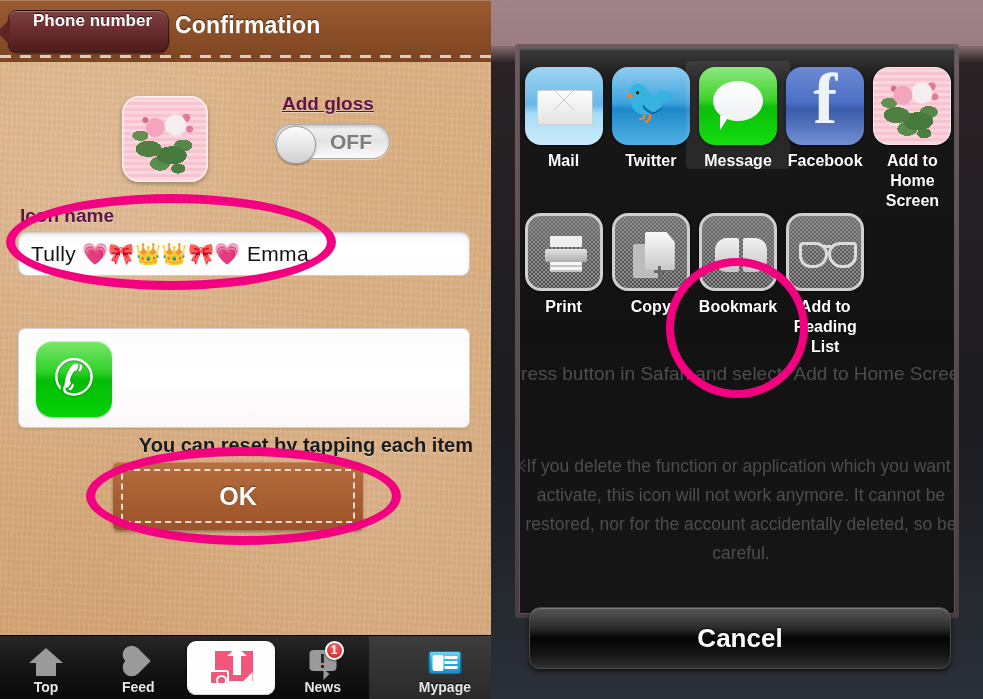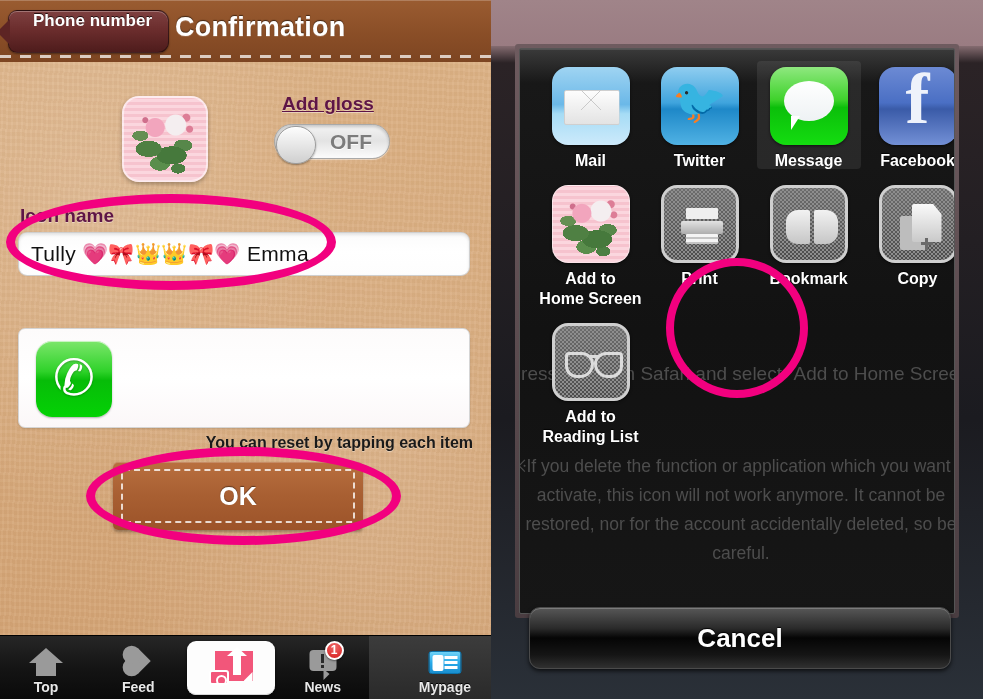--- a/index.html
+++ b/index.html
@@ -47,21 +47,21 @@
     color:#fff; font-weight:bold; font-size:17px;
     text-shadow:0 -1px 0 rgba(0,0,0,.7);
   }
   .back-btn:before{
     content:""; position:absolute; left:-12px; top:50%; transform:translateY(-50%);
     width:0;height:0; border-top:13px solid transparent; border-bottom:13px solid transparent;
     border-right:13px solid #5d2424;
   }
   .lp-title{
     position:absolute; left:175px; top:12px; color:#fff;
-    font-size:27px; font-weight:bold; letter-spacing:.2px;
+    font-size:23px; font-weight:bold; letter-spacing:.2px;
     text-shadow:0 -1px 1px rgba(0,0,0,.55), 0 1px 0 rgba(255,255,255,.15);
   }
 
   
   .app-icon{
     position:absolute; left:122px; top:96px; width:86px; height:86px;
     border-radius:17px; overflow:hidden;
     border:2px solid rgba(255,255,255,.55);
     box-shadow:0 2px 4px rgba(0,0,0,.28);
     background:
@@ -139,21 +139,21 @@
     overflow:hidden;
   }
   .phone-icon:before{
     content:"\2706"; position:absolute; left:0; right:0; top:50%; transform:translateY(-52%) rotate(0deg);
     text-align:center; color:#fff; font-size:50px; line-height:1;
     text-shadow:0 1px 2px rgba(0,0,0,.25);
   }
 
   .hint{
     position:absolute; left:0; right:18px; top:434px; text-align:right;
-    color:#1a1a1a; font-size:16px; font-weight:bold;
+    color:#1a1a1a; font-size:20px; font-weight:bold;
     text-shadow:0 1px 0 rgba(255,255,255,.35);
   }
 
   .ok-btn{
     position:absolute; left:113px; top:462px; width:250px; height:68px;
     background:linear-gradient(180deg,#b9703f 0%,#a85f32 50%,#9c5329 100%);
     border-radius:5px;
     box-shadow:0 2px 3px rgba(0,0,0,.3), inset 0 1px 0 rgba(255,255,255,.2);
     display:flex; align-items:center; justify-content:center;
     color:#fff; font-size:25px; font-weight:bold;
@@ -296,22 +296,22 @@
   
   .bg-text{
     position:absolute; color:#4d4d4d; font-size:19px; line-height:30px;
     width:470px; text-align:center; pointer-events:none;
   }
   .bg-text.l1{ left:-14px; top:310px; }
   .bg-text.l2{ left:-14px; top:403px; font-size:17.5px; line-height:29px; }
   .bg-text.l3{ left:-14px; top:550px; font-size:17px; }
 
   .grid{
-    position:absolute; left:16px; top:18px; width:436px;
-    display:grid; grid-template-columns:repeat(4,1fr); row-gap:14px;
+    position:absolute; left:0; top:18px; width:436px;
+    display:grid; grid-template-columns:repeat(5,1fr); row-gap:2px;
   }
   .cell{ display:flex; flex-direction:column; align-items:center; position:relative; }
   .cell.pressed:before{
     content:""; position:absolute; left:50%; transform:translateX(-50%);
     top:-6px; width:104px; height:108px; background:rgba(255,255,255,.08); border-radius:4px;
   }
   .tile{
     width:78px; height:78px; border-radius:16px; position:relative; overflow:hidden;
     box-shadow:0 1px 3px rgba(0,0,0,.6);
   }
@@ -537,38 +537,38 @@
                 <div class="top"></div>
                 <div class="body"></div>
                 <div class="out"></div>
               </div>
             </div>
           <div class="tile-label">Print</div>
         </div>
 
         <div class="cell">
           <div class="tile t-gray">
-              <div class="book-ico"></div>
-            </div>
-          <div class="tile-label">Bookmark</div>
-        </div>
-
-        <div class="cell">
-          <div class="tile t-gray">
               <div class="copy-ico">
                 <div class="back"></div>
                 <div class="front"></div>
                 <div class="plus"></div>
               </div>
             </div>
           <div class="tile-label">Copy</div>
         </div>
 
         <div class="cell">
           <div class="tile t-gray">
+              <div class="book-ico"></div>
+            </div>
+          <div class="tile-label">Bookmark</div>
+        </div>
+
+        <div class="cell">
+          <div class="tile t-gray">
               <div class="glasses">
                 <div class="bridge"></div>
               </div>
             </div>
           <div class="tile-label" style="white-space:pre-line">Add to
 Reading List</div>
         </div>
 
       </div>
     </div>

